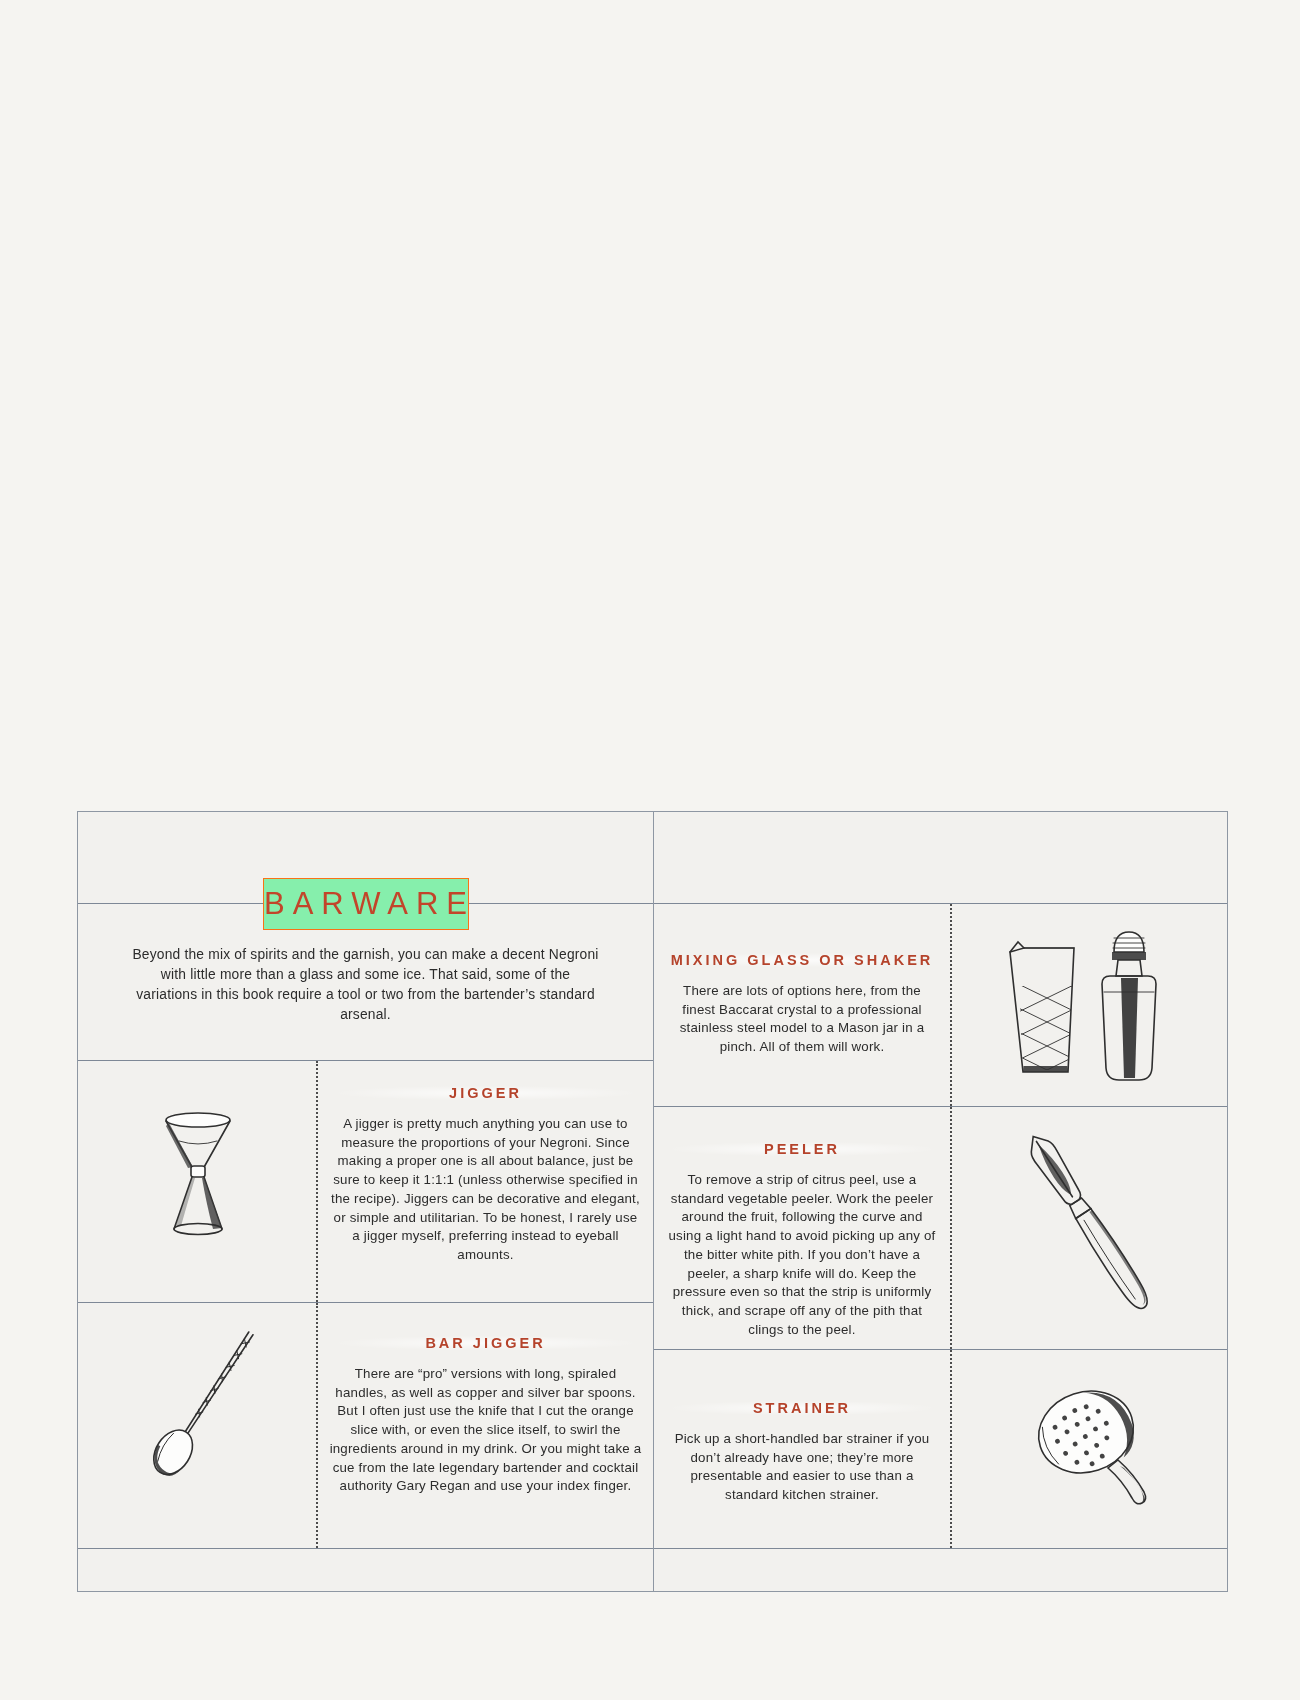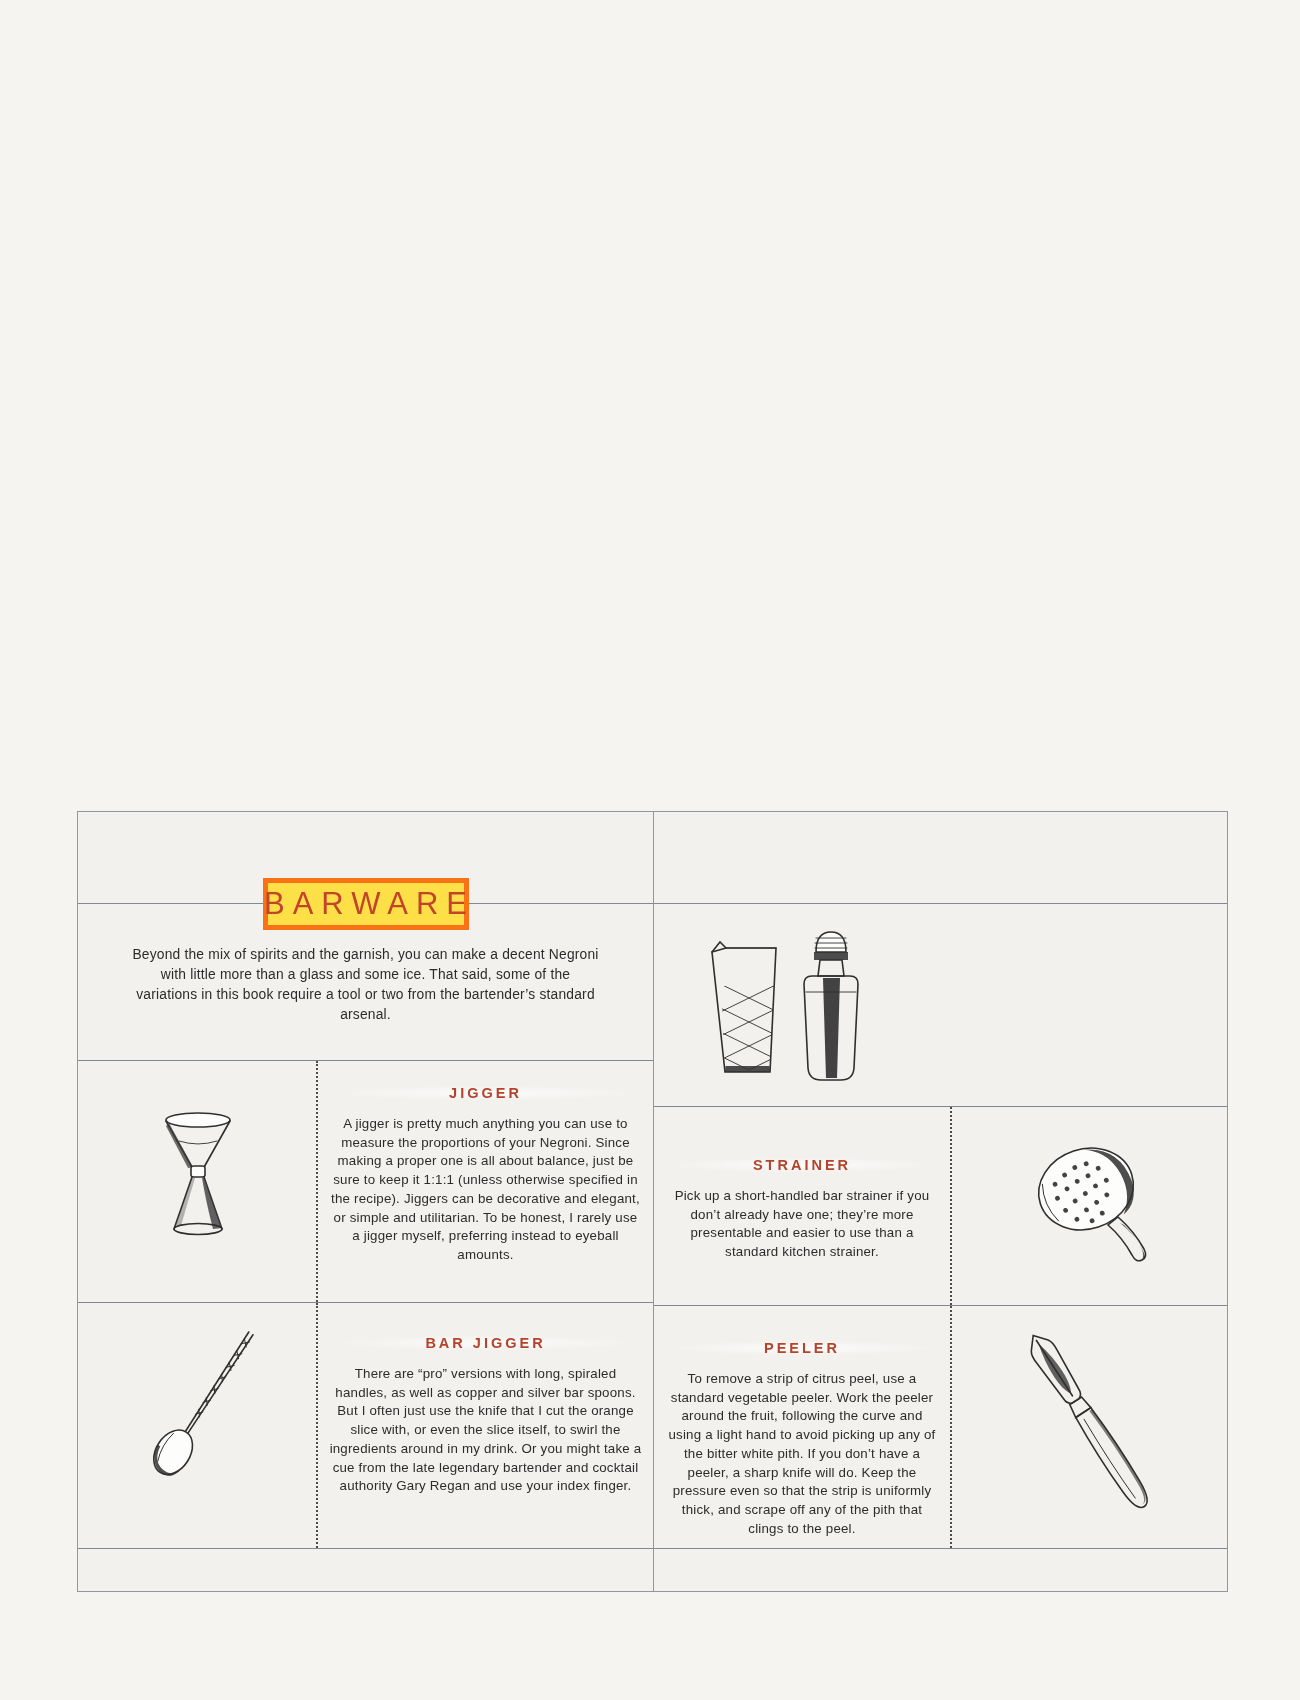--- a/index.html
+++ b/index.html
@@ -37,22 +37,22 @@
   .rp-row-peeler   { height:243px; }
 
   .img-cell { position:relative; }
   .lp-img-cell { width:240px; border-right:2px dotted #4c4c4c; }
   .lp-text-cell { flex:1; padding-top:24px; }
   .rp-text-cell { width:298px; border-right:2px dotted #4c4c4c; padding-top:48px; }
   .rp-img-cell { flex:1; }
 
   .title-box {
     position:absolute; top:66px; left:50%; transform:translateX(-50%);
-    width:206px; height:52px; background:#fde047;
-    border:5px solid #f97316; z-index:3;
+    width:206px; height:52px; background:#86efac;
+    border:1px solid #f97316; z-index:3;
     display:flex; align-items:center; justify-content:center;
   }
   .title-box .title {
     color:#c2452a; font-size:31px; font-weight:400;
     letter-spacing:8px; padding-left:8px; white-space:nowrap;
   }
   .intro-text {
     width:470px; text-align:center;
     font-size:13.8px; line-height:20px; letter-spacing:0.2px; color:#2c2c2c;
     margin-top:6px;
@@ -160,20 +160,24 @@
       </div>
     </div>
 
   </div>
 
   <div class="page page-right">
 
     <div class="row rp-header hline"></div>
 
     <div class="row rp-row-mixing hline">
+      <div class="rp-text-cell">
+        <div class="section-heading">MIXING GLASS OR SHAKER</div>
+        <div class="body-text">There are lots of options here, from the finest Baccarat crystal to a professional stainless steel model to a Mason jar in a pinch. All of them will work.</div>
+      </div>
       <div class="img-cell rp-img-cell">
         <div class="illus" style="left:50px; top:20px;">
           <svg width="180" height="170" viewBox="0 0 180 170">
             <defs>
               <clipPath id="glassclip">
                   <polygon points="17,62 70,62 66,146 21,146"></polygon>
                 </clipPath>
             </defs>
 
             <path class="line" d="M8,28 L16,18 L22,24"></path>
@@ -197,20 +201,42 @@
             <g class="thin">
               <path d="M112,14 L142,14"></path>
                 <path d="M111,19 L143,19"></path>
                 <path d="M111,24 L143,24"></path>
             </g>
             <rect x="110" y="28" width="34" height="8" fill="#2f2f2f" opacity="0.85"></rect>
             <path class="line fillw" d="M116,36 L138,36 L140,52 L114,52 Z" fill-opacity="0"></path>
             <path class="line fillw" d="M100,60 Q100,52 108,52 L146,52 Q154,52 154,60 L150,144 Q149,156 137,156 L117,156 Q105,156 104,144 Z" fill-opacity="0"></path>
             <path d="M119,54 L136,54 L133,154 L122,154 Z" fill="#2f2f2f" opacity="0.9"></path>
             <path class="thin" d="M102,68 L152,68"></path>
+          </svg>
+        </div>
+      </div>
+    </div>
+
+    <div class="row rp-row-peeler hline">
+      <div class="rp-text-cell">
+        <div class="section-heading">PEELER</div>
+        <div class="body-text">To remove a strip of citrus peel, use a standard vegetable peeler. Work the peeler around the fruit, following the curve and using a light hand to avoid picking up any of the bitter white pith. If you don’t have a peeler, a sharp knife will do. Keep the pressure even so that the strip is uniformly thick, and scrape off any of the pith that clings to the peel.</div>
+      </div>
+      <div class="img-cell rp-img-cell">
+        <div class="illus" style="left:40px; top:8px;">
+          <svg width="200" height="230" viewBox="0 0 200 230">
+            <g transform="translate(100,112) rotate(-33)">
+              <path class="line fillw" d="M0,-108 L10,-96 Q13,-92 12,-82 L9,-38 Q9,-32 4,-30 L-4,-30 Q-9,-32 -9,-38 L-12,-82 Q-13,-92 -10,-96 Z" fill-opacity="0"></path>
+              <path class="line" d="M0,-102 L0,-36"></path>
+              <path d="M0,-98 Q5,-80 5,-62 Q5,-48 1,-40 L-1,-40 Q-5,-48 -5,-62 Q-5,-80 0,-98 Z" fill="#2f2f2f" opacity="0.75"></path>
+              <path class="line fillw" d="M-7,-30 L7,-30 L9,-16 L-9,-16 Z" fill-opacity="0"></path>
+              <path class="line fillw" d="M-9,-16 L9,-16 Q12,30 10,72 Q9,96 0,96 Q-9,96 -10,72 Q-12,30 -9,-16 Z" fill-opacity="0"></path>
+              <path class="thin" d="M-3,-10 Q-5,40 -3,84"></path>
+              <path d="M6,-14 Q9,30 7,74 Q6,92 0,93 Q8,94 10,72 Q12,30 9,-14 Z" fill="#2f2f2f" opacity="0.6"></path>
+            </g>
           </svg>
         </div>
       </div>
     </div>
 
     <div class="row rp-row-strainer hline">
       <div class="rp-text-cell">
         <div class="section-heading">STRAINER</div>
         <div class="body-text">Pick up a short-handled bar strainer if you don’t already have one; they’re more presentable and easier to use than a standard kitchen strainer.</div>
       </div>
@@ -244,36 +270,14 @@
               </g>
               <path class="thin" d="M-40,-18 Q-46,2 -36,22"></path>
             </g>
             <path class="line fillw" d="M110,90 Q126,104 136,122 Q140,130 134,133 Q128,136 124,128 Q114,110 100,98 Z" fill-opacity="0"></path>
             <path d="M116,98 Q130,112 136,126 Q138,131 134,133 Q138,126 128,112 Q120,102 112,96 Z" fill="#2f2f2f" opacity="0.8"></path>
           </svg>
         </div>
       </div>
     </div>
 
-    <div class="row rp-row-peeler hline">
-      <div class="rp-text-cell">
-        <div class="section-heading">PEELER</div>
-        <div class="body-text">To remove a strip of citrus peel, use a standard vegetable peeler. Work the peeler around the fruit, following the curve and using a light hand to avoid picking up any of the bitter white pith. If you don’t have a peeler, a sharp knife will do. Keep the pressure even so that the strip is uniformly thick, and scrape off any of the pith that clings to the peel.</div>
-      </div>
-      <div class="img-cell rp-img-cell">
-        <div class="illus" style="left:40px; top:8px;">
-          <svg width="200" height="230" viewBox="0 0 200 230">
-            <g transform="translate(100,112) rotate(-33)">
-              <path class="line fillw" d="M0,-108 L10,-96 Q13,-92 12,-82 L9,-38 Q9,-32 4,-30 L-4,-30 Q-9,-32 -9,-38 L-12,-82 Q-13,-92 -10,-96 Z" fill-opacity="0"></path>
-              <path class="line" d="M0,-102 L0,-36"></path>
-              <path d="M0,-98 Q5,-80 5,-62 Q5,-48 1,-40 L-1,-40 Q-5,-48 -5,-62 Q-5,-80 0,-98 Z" fill="#2f2f2f" opacity="0.75"></path>
-              <path class="line fillw" d="M-7,-30 L7,-30 L9,-16 L-9,-16 Z" fill-opacity="0"></path>
-              <path class="line fillw" d="M-9,-16 L9,-16 Q12,30 10,72 Q9,96 0,96 Q-9,96 -10,72 Q-12,30 -9,-16 Z" fill-opacity="0"></path>
-              <path class="thin" d="M-3,-10 Q-5,40 -3,84"></path>
-              <path d="M6,-14 Q9,30 7,74 Q6,92 0,93 Q8,94 10,72 Q12,30 9,-14 Z" fill="#2f2f2f" opacity="0.6"></path>
-            </g>
-          </svg>
-        </div>
-      </div>
-    </div>
-
   </div>
 </div>
 
 </body></html>

